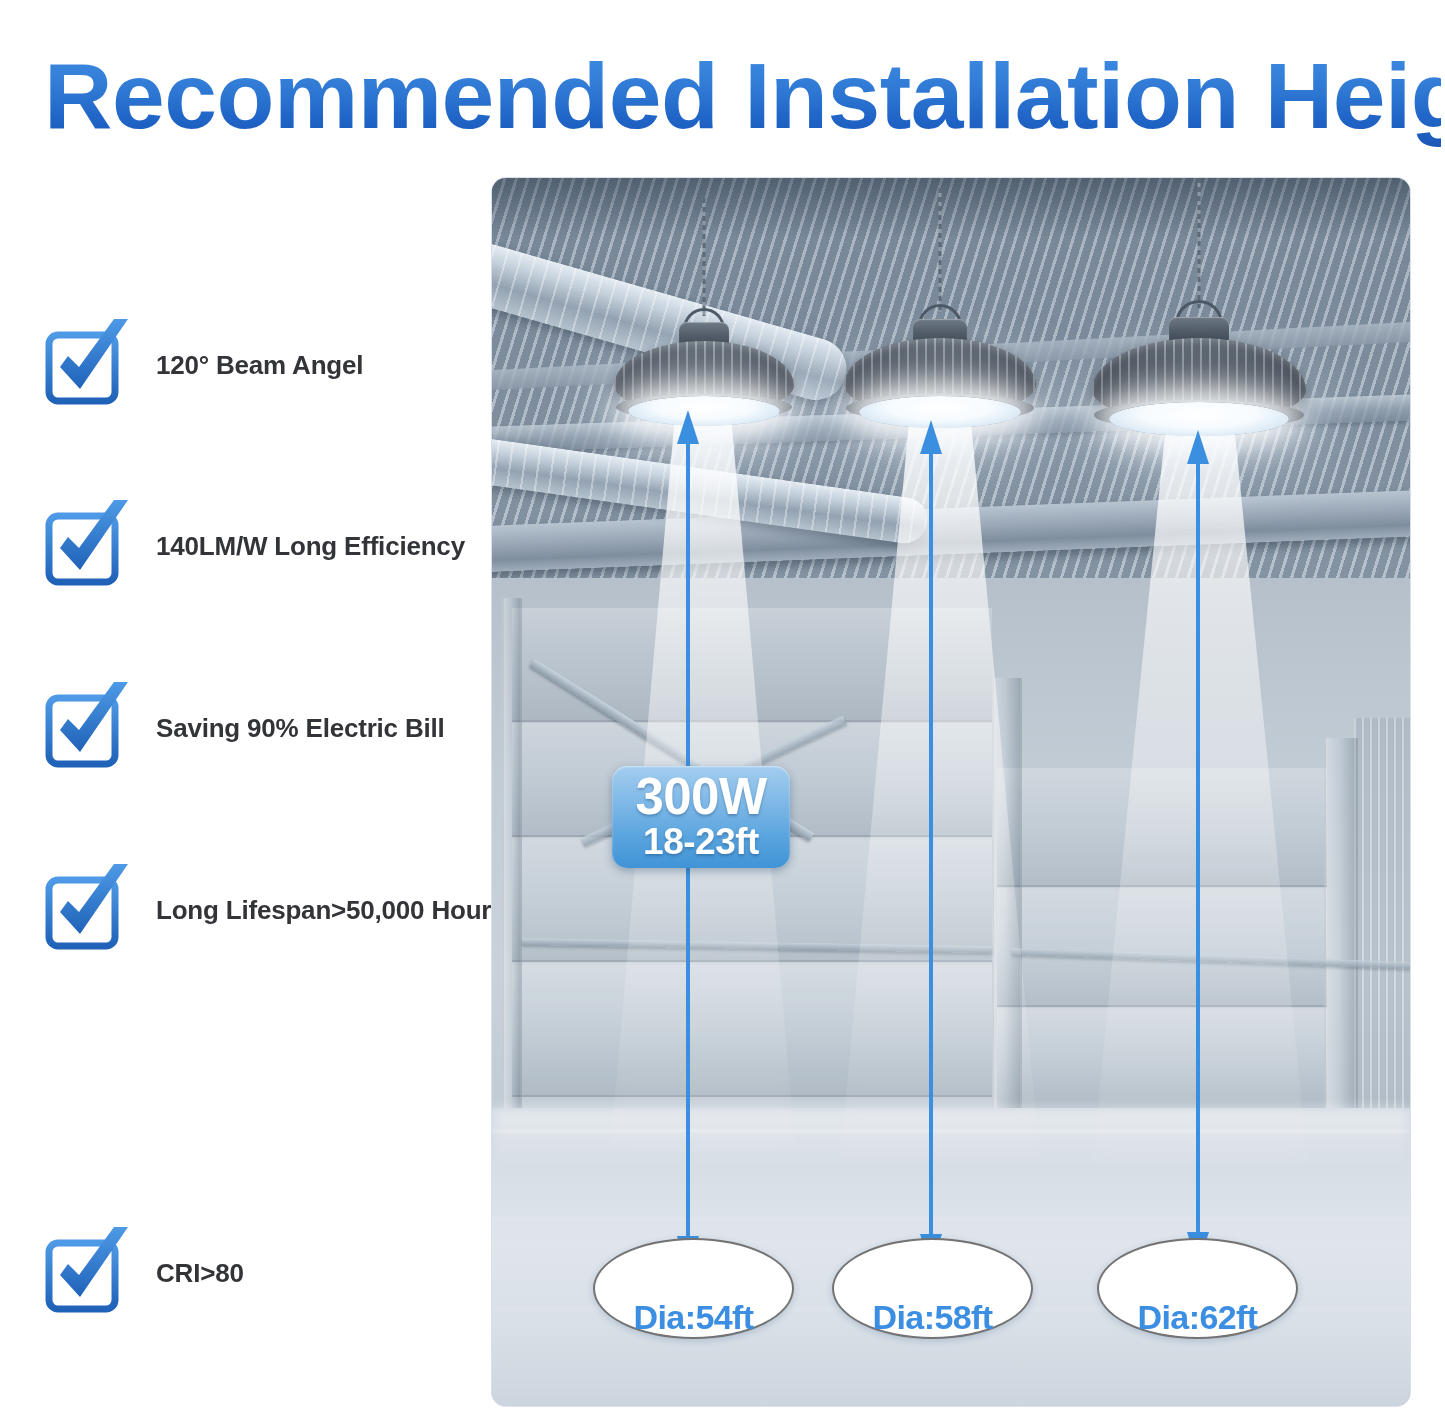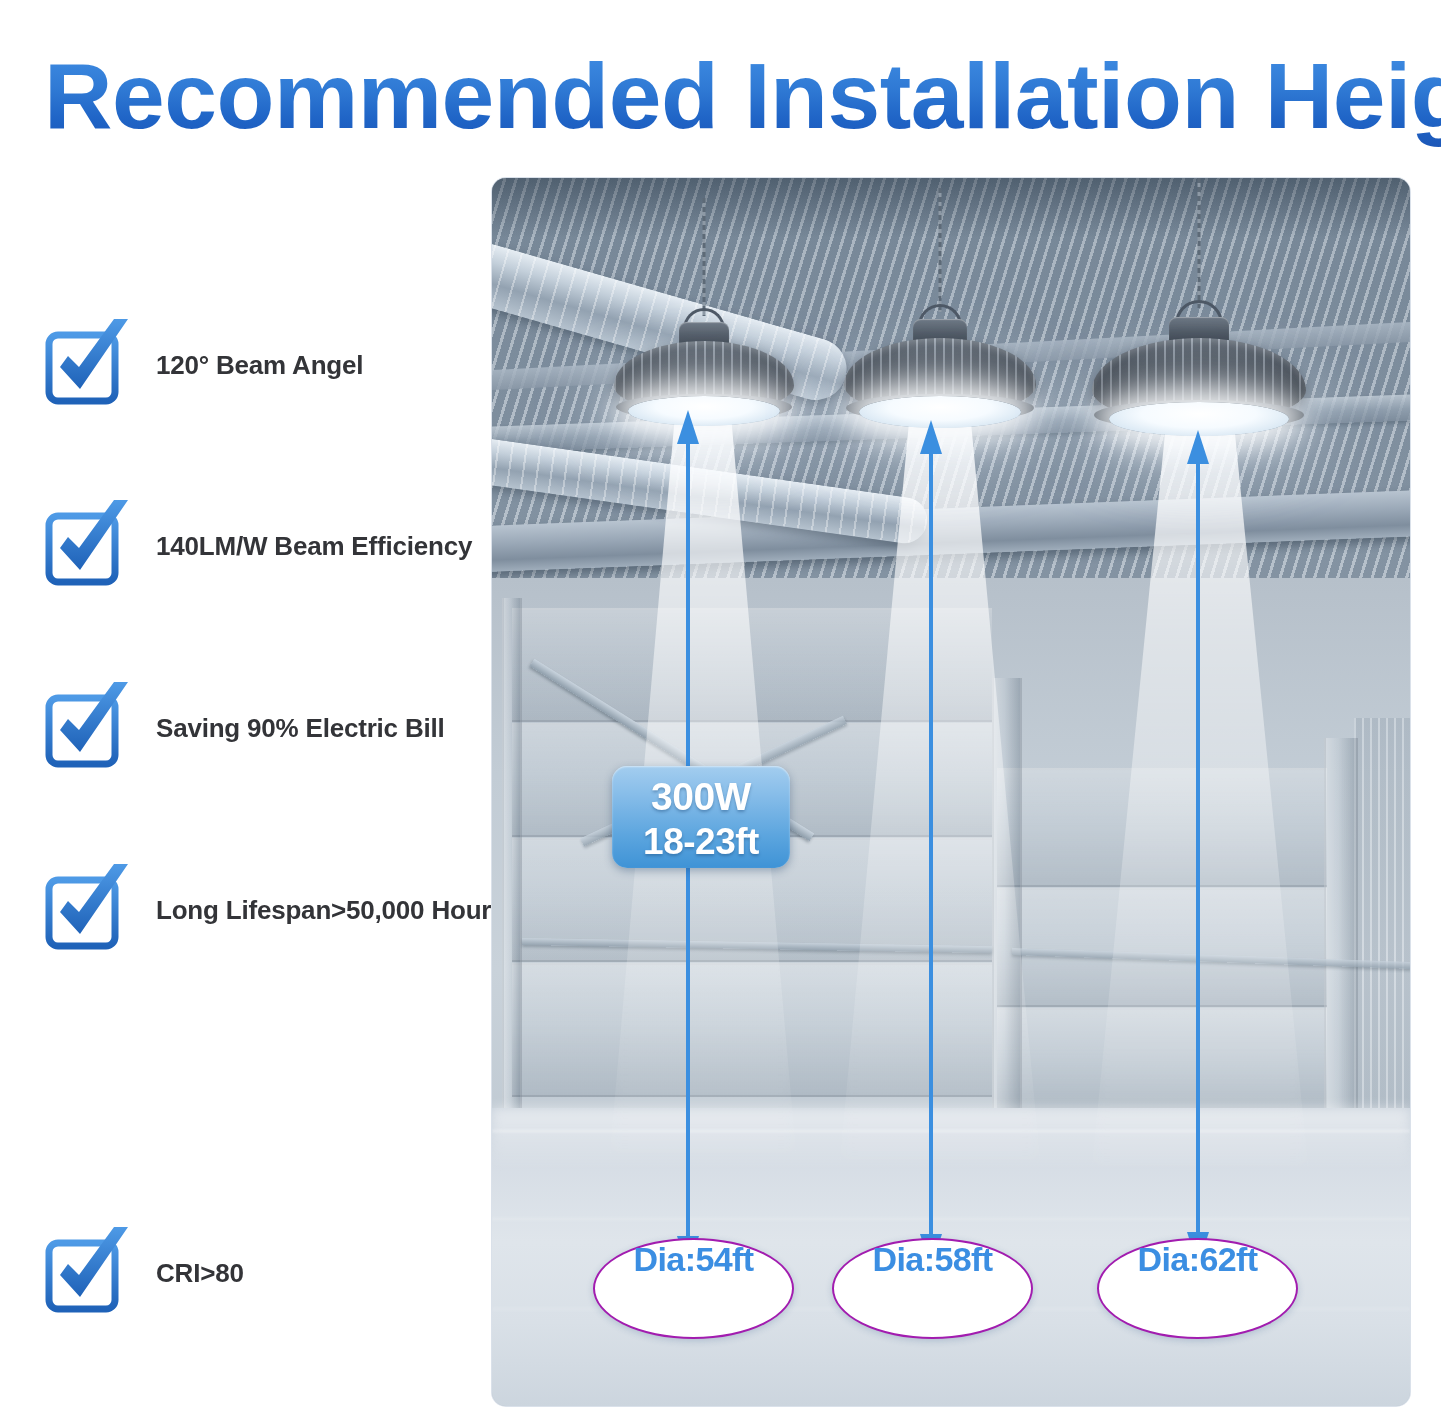--- a/index.html
+++ b/index.html
@@ -196,34 +196,34 @@
   
   .watt{
     position:absolute;border-radius:15px;
     background:linear-gradient(180deg,#a3cdef 0%,#87bde9 28%,#5aa4de 70%,#3f93d6 100%);
     box-shadow:0 3px 9px rgba(25,60,100,.35), inset 0 1px 2px rgba(255,255,255,.55);
     display:flex;flex-direction:column;align-items:center;justify-content:center;
     color:#ffffff;
   }
   .watt .w{
     font-family:"Liberation Sans",sans-serif;font-weight:bold;
-    font-size:39px;line-height:50px;letter-spacing:-0.5px;
+    font-size:51px;line-height:50px;letter-spacing:-0.5px;
     text-shadow:0 2px 3px rgba(20,60,105,.35);
   }
   .watt .h{
     font-family:"Liberation Sans",sans-serif;font-weight:bold;
     font-size:37px;line-height:40px;letter-spacing:-0.5px;
     text-shadow:0 2px 3px rgba(20,60,105,.35);
   }
 
   
   .dia{
     position:absolute;border-radius:50%;
-    background:#ffffff;border:2px solid #a21caf;
-    display:flex;align-items:flex-start;justify-content:center;
+    background:#ffffff;border:2px solid #737373;
+    display:flex;align-items:flex-end;justify-content:center;
     box-shadow:0 2px 7px rgba(40,80,130,.22);
   }
   .dia span{
     font-family:"Liberation Sans",sans-serif;font-weight:bold;
     font-size:34px;color:#3b8ee2;letter-spacing:-0.6px;white-space:nowrap;
   }
 </style>
 </head>
 <body>
 
@@ -249,21 +249,21 @@
       <span class="label">120° Beam Angel</span>
     </div>
 
     <div class="feature" style="top:504px">
       <span class="chk">
         <svg viewBox="0 0 84 84">
           <rect x="5" y="12" width="66" height="66" rx="9" ry="9" fill="none" stroke="url(#gchk)" stroke-width="7"></rect>
           <path d="M16 44 L36 66 L84 -4 L70 -4 L35 44 L24 33 Z" fill="url(#gchk)"></path>
         </svg>
       </span>
-      <span class="label">140LM/W Beam Efficiency</span>
+      <span class="label">140LM/W Long Efficiency</span>
     </div>
 
     <div class="feature" style="top:686px">
       <span class="chk">
         <svg viewBox="0 0 84 84">
           <rect x="5" y="12" width="66" height="66" rx="9" ry="9" fill="none" stroke="url(#gchk)" stroke-width="7"></rect>
           <path d="M16 44 L36 66 L84 -4 L70 -4 L35 44 L24 33 Z" fill="url(#gchk)"></path>
         </svg>
       </span>
       <span class="label">Saving 90% Electric Bill</span>

